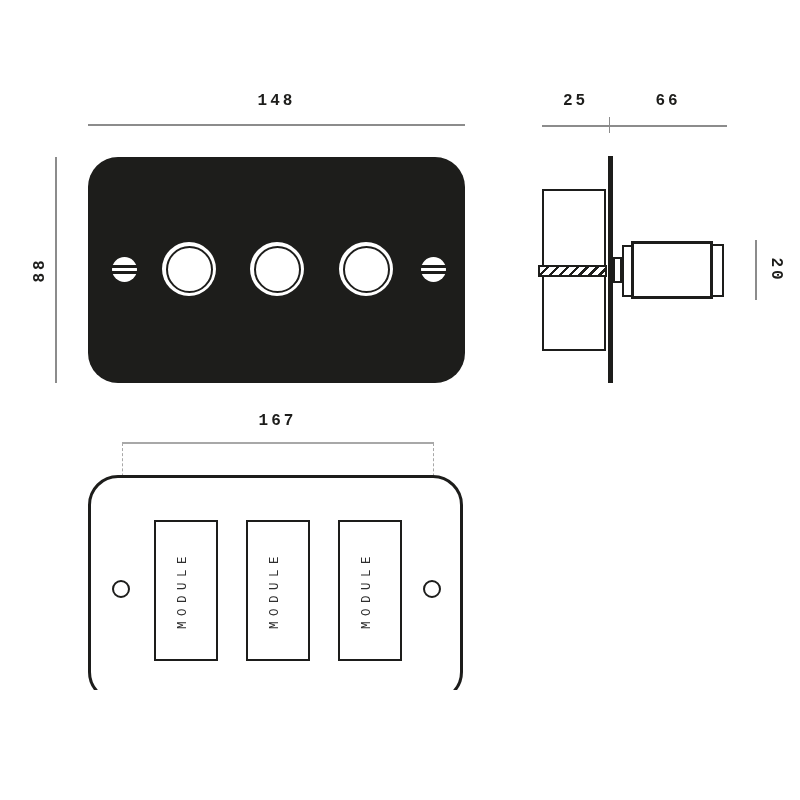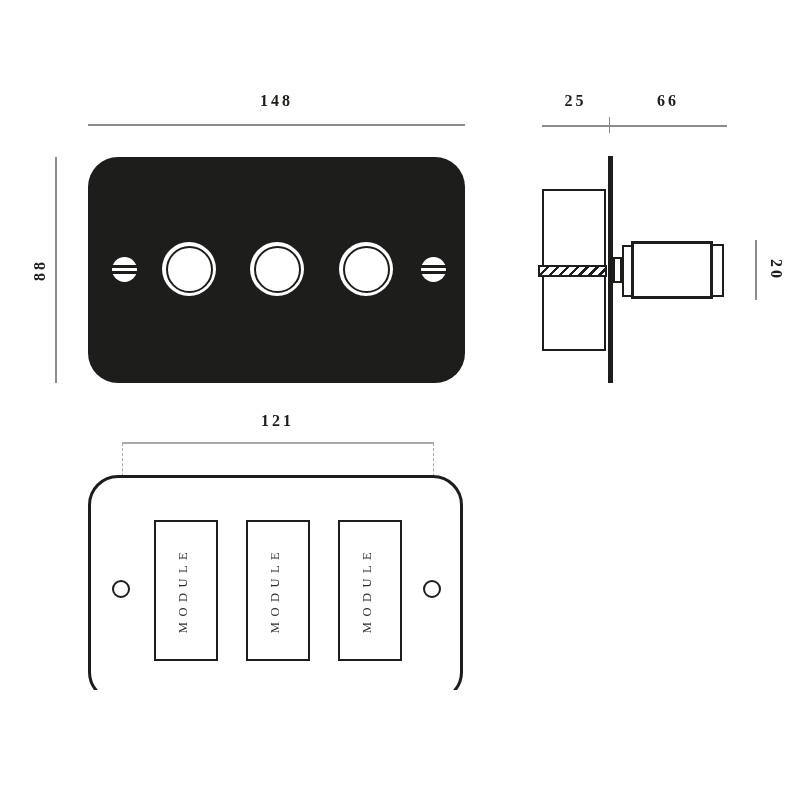--- a/index.html
+++ b/index.html
@@ -6,21 +6,21 @@
     --bg:#ffffff;
     --ink:#1d1d1b;
     --dim:#8c8c8c;
     --dash:#a8a8a8;
     --modtext:#2e2e2e;
   }
   *{ box-sizing:border-box; margin:0; padding:0; }
   html,body{ background:var(--bg); }
   .canvas{
     position:relative; width:800px; height:690px; background:var(--bg);
-    font-family:Liberation Serif, serif; overflow:hidden;
+    font-family:Liberation Mono, monospace; overflow:hidden;
   }
   .abs{ position:absolute; }
   .dimtext{
     font-weight:bold; font-size:16px; letter-spacing:3px; color:var(--ink);
     text-align:center; line-height:18px; white-space:nowrap;
   }
   .hline{ background:var(--dim); height:1.5px; }
   .vline{ background:var(--dim); width:1.5px; }
   .lite{ background:var(--dash); }
   .dash{ width:0; border-left:1.5px dashed var(--dash); }
@@ -112,21 +112,21 @@
     <div class="abs outline neck"></div>
     <div class="abs outline capL"></div>
     <div class="abs outline capR"></div>
     <div class="abs outline knobbody"></div>
 
     <div class="abs vline" style="left:755px; top:240px; height:60px;"></div>
     <div class="abs dimtext rot-cw" style="left:746px; top:261px; width:60px;">20</div>
   </div>
 
   <div>
-    <div class="abs dimtext" style="left:122px; top:412px; width:311px;">121</div>
+    <div class="abs dimtext" style="left:122px; top:412px; width:311px;">167</div>
     <div class="abs hline lite" style="left:122px; top:442px; width:312px;"></div>
     <div class="abs dash" style="left:121.5px; top:443px; height:135px;"></div>
     <div class="abs dash" style="left:432.5px; top:443px; height:135px;"></div>
 
     <div class="abs plate-rear">
       <div class="abs module" style="left:62.5px;">
         <div class="module-label">MODULE</div>
       </div>
       <div class="abs module" style="left:154.5px;">
         <div class="module-label">MODULE</div>

